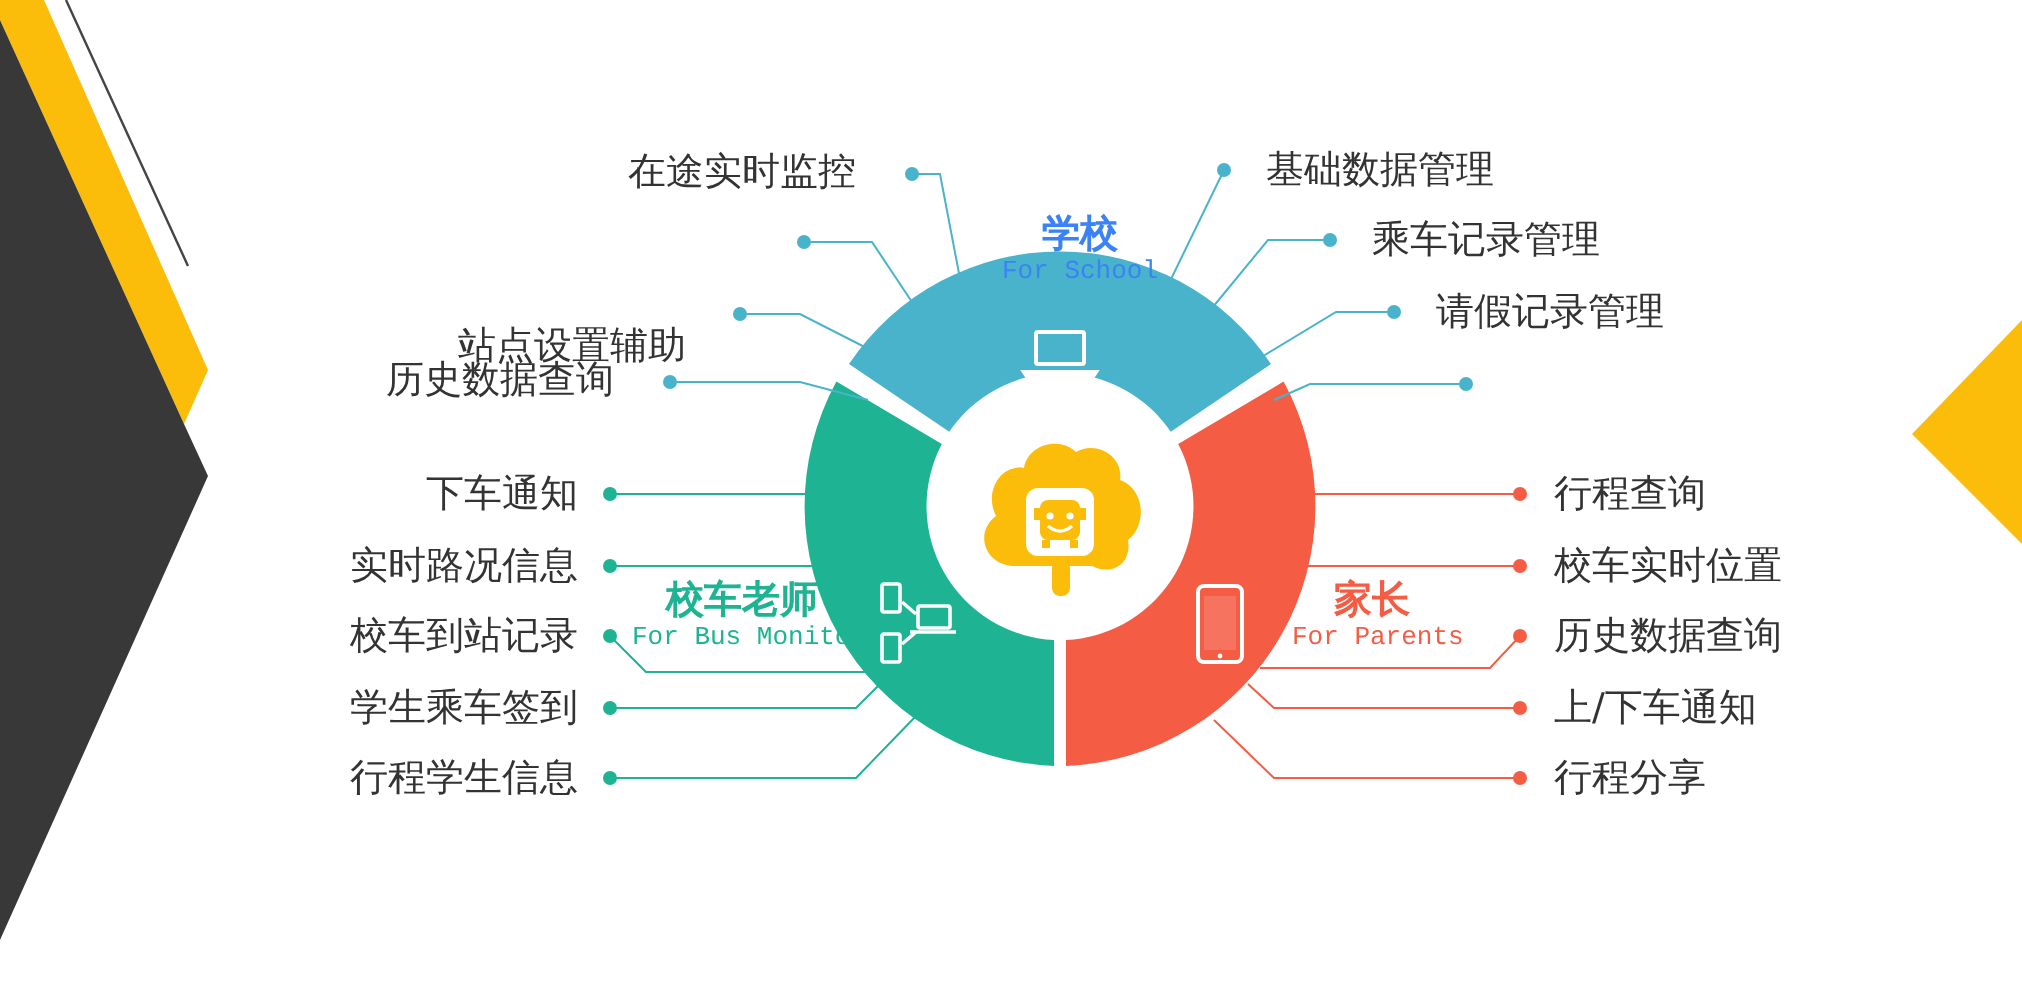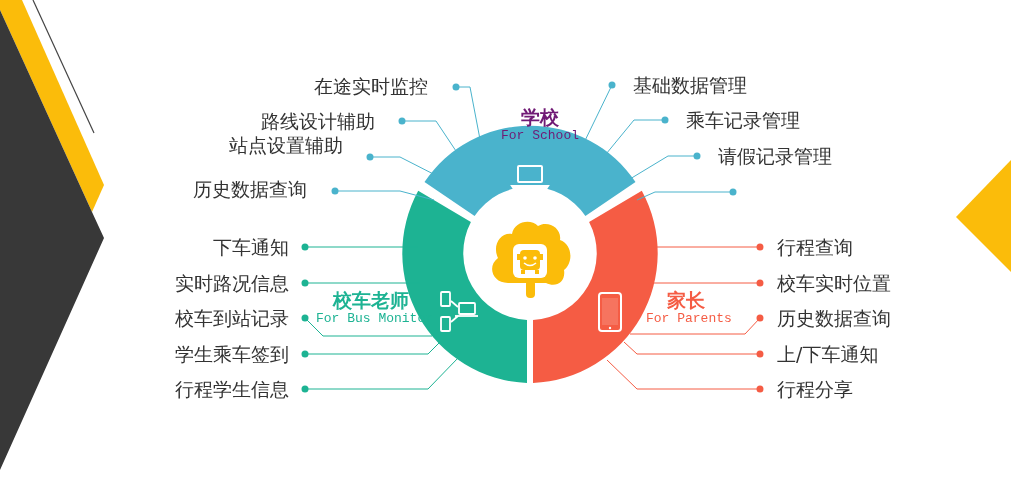--- a/index.html
+++ b/index.html
@@ -118,36 +118,35 @@
     </g>
     <g fill="#f55c44">
       <circle cx="760" cy="247" r="3.5"></circle>
         <circle cx="760" cy="283" r="3.5"></circle>
       <circle cx="760" cy="318" r="3.5"></circle>
         <circle cx="760" cy="354" r="3.5"></circle>
       <circle cx="760" cy="389" r="3.5"></circle>
     </g>
   </svg>
 
-  <div class="seg-title" style="left:492px; top:106px; width:96px; color:#701a75;">
+  <div class="seg-title" style="left:492px; top:106px; width:96px; color:#3b82f6;">
     <span class="zh">学校</span>
     <span class="en">For School</span>
   </div>
   <div class="seg-title" style="left:316px; top:289px; width:110px; color:#1db393;">
     <span class="zh">校车老师</span>
     <span class="en">For Bus Monitor</span>
   </div>
   <div class="seg-title" style="left:646px; top:289px; width:80px; color:#f55c44;">
     <span class="zh">家长</span>
     <span class="en">For Parents</span>
   </div>
 
   <div class="label left" style="right:583px; top:75px;">在途实时监控</div>
-  <div class="label left" style="right:636px; top:110px;">路线设计辅助</div>
-  <div class="label left" style="right:668px; top:134px;">站点设置辅助</div>
+  <div class="label left" style="right:668px; top:162px;">站点设置辅助</div>
   <div class="label left" style="right:704px; top:180px;font-family:Liberation Mono, monospace;">历史数据查询</div>
 
   <div class="label" style="left:633px; top:74px;text-align:center;">基础数据管理</div>
   <div class="label" style="left:686px; top:109px;">乘车记录管理</div>
   <div class="label" style="left:718px; top:145px;">请假记录管理</div>
 
   <div class="label left" style="right:722px; top:236px;">下车通知</div>
   <div class="label left" style="right:722px; top:272px;">实时路况信息</div>
   <div class="label left" style="right:722px; top:307px;">校车到站记录</div>
   <div class="label left" style="right:722px; top:343px;">学生乘车签到</div>

